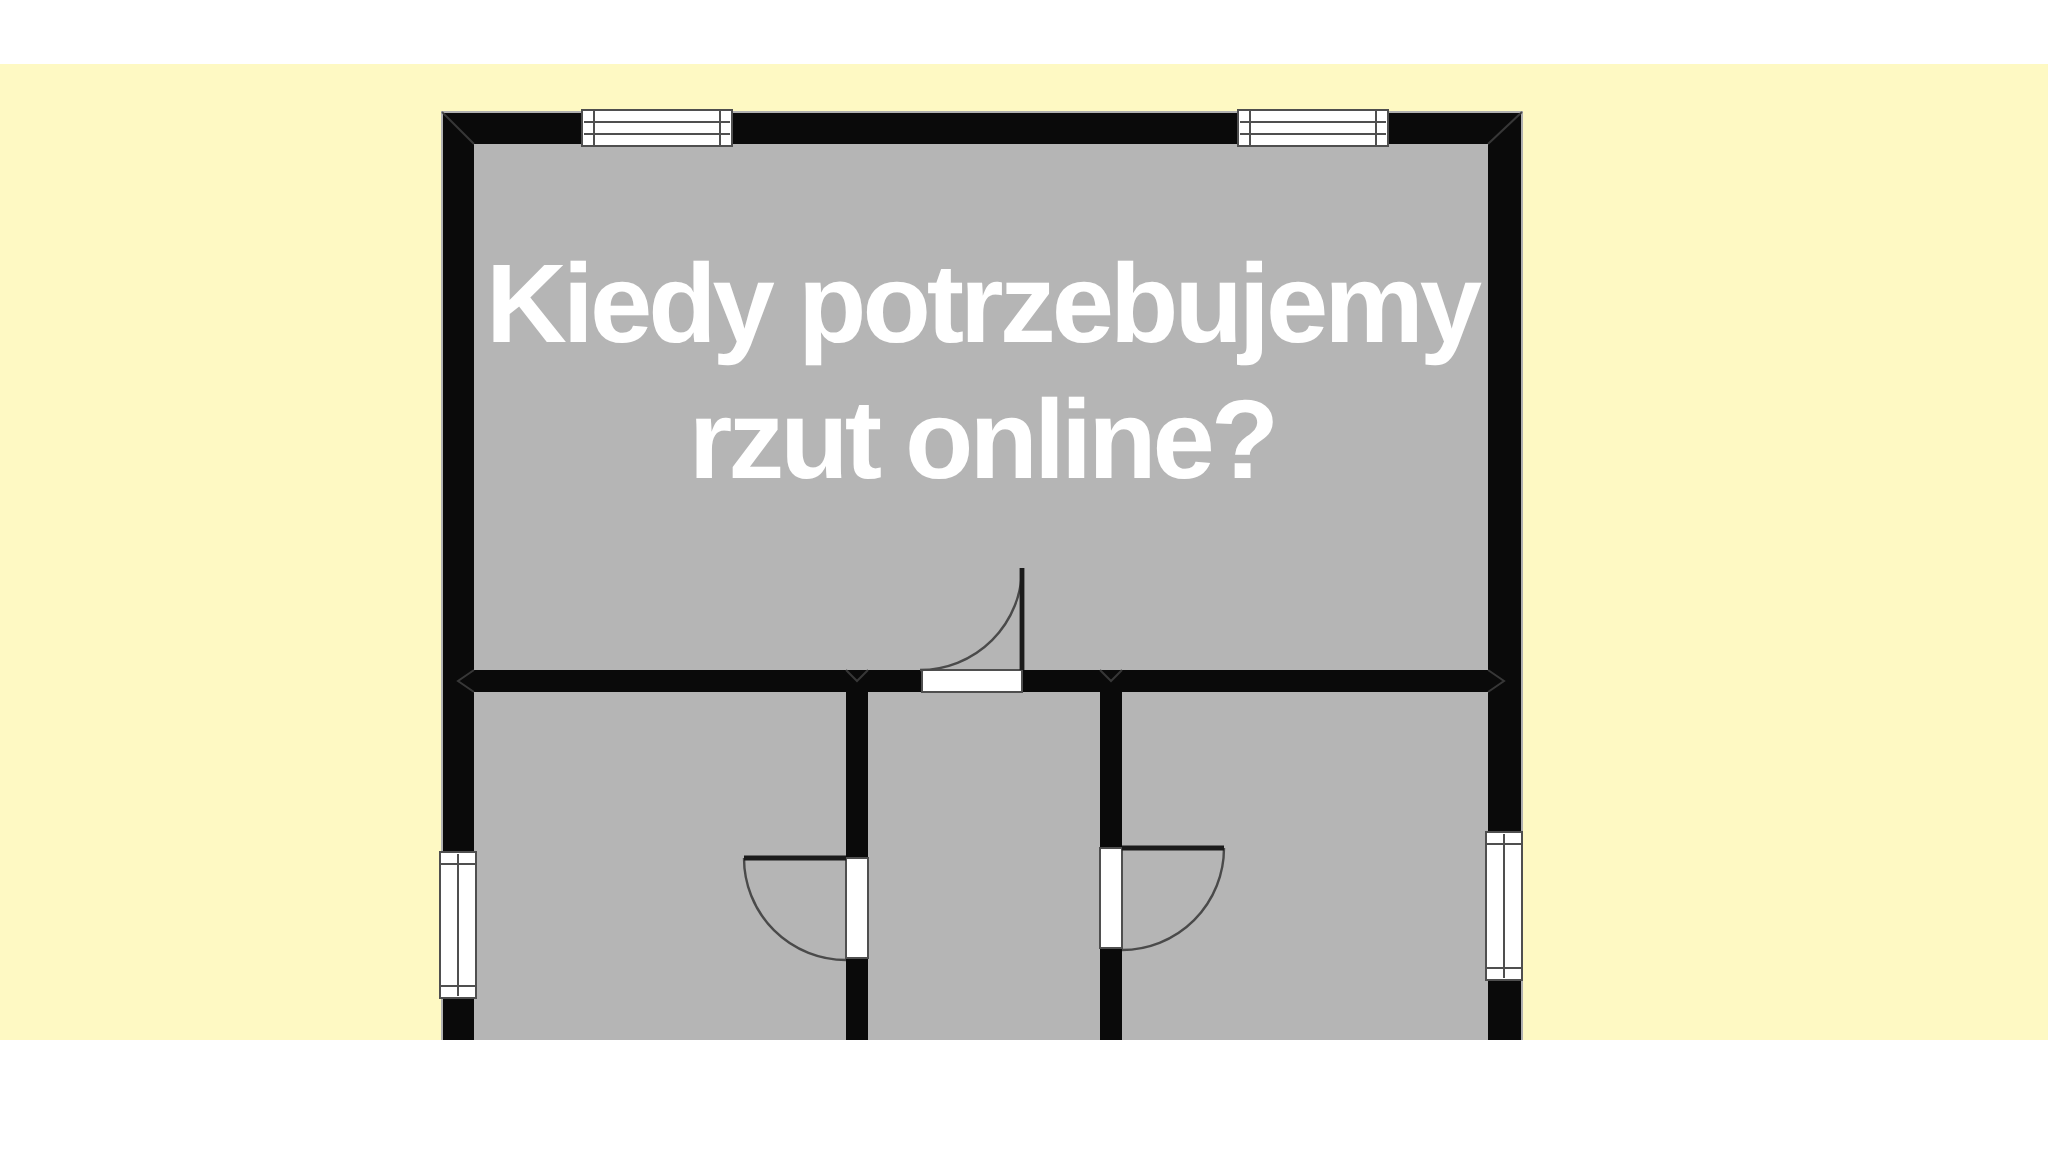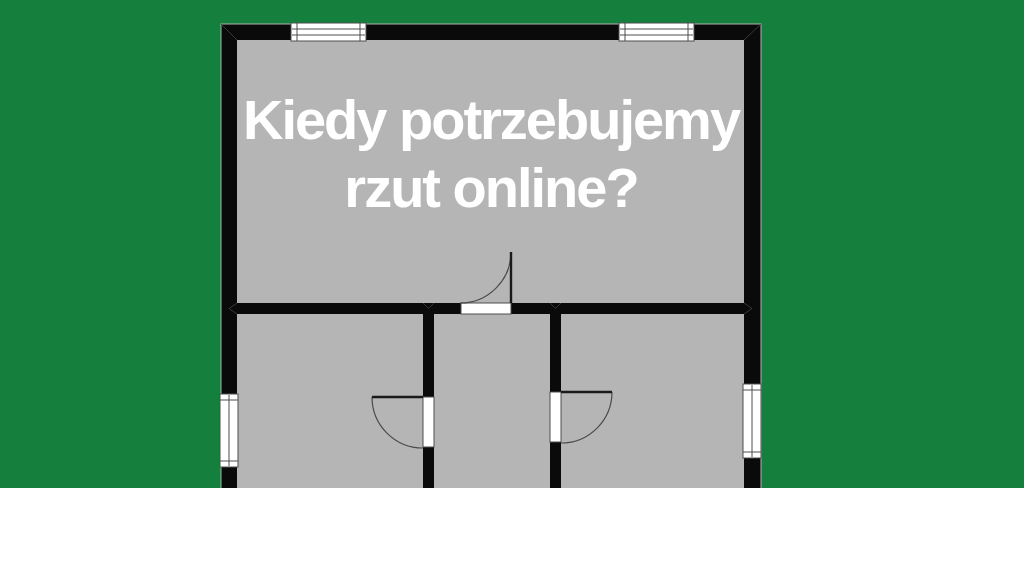--- a/index.html
+++ b/index.html
@@ -4,23 +4,24 @@
 <style>
   html, body {
     margin: 0;
     padding: 0;
     background: #ffffff;
   }
   .stage {
     position: relative;
     width: 1024px;
     height: 488px;
-    background: #15803d;
+    background: #fef9c3;
     overflow: hidden;
     font-family: "Liberation Sans", sans-serif;
+    margin-top: 32px;
   }
   svg { display: block; }
   .seam { stroke-width: 1; opacity: 0.85; fill: none; }
   .frame-rect { stroke-width: 1; }
   .frame-line { stroke-width: 1; fill: none; }
   .leaf { stroke-width: 2.4; fill: none; }
   .arc { stroke-width: 1.2; fill: none; }
   .plan-title {
     font-family: "Liberation Sans", sans-serif;
     font-weight: bold;

